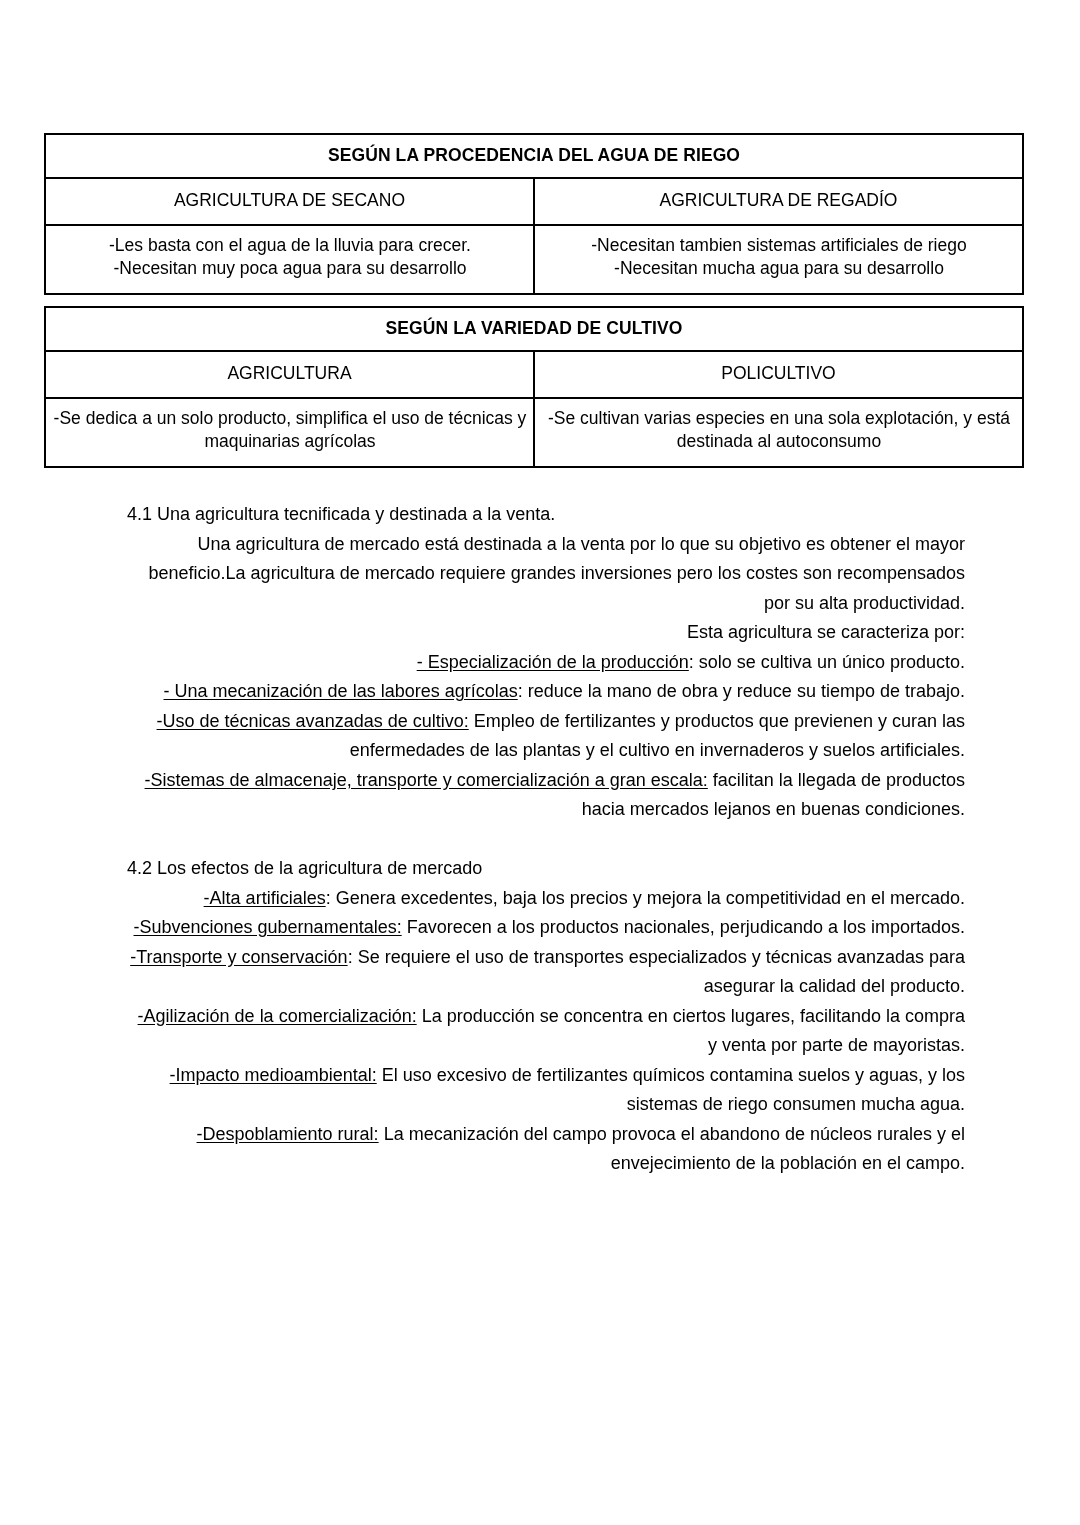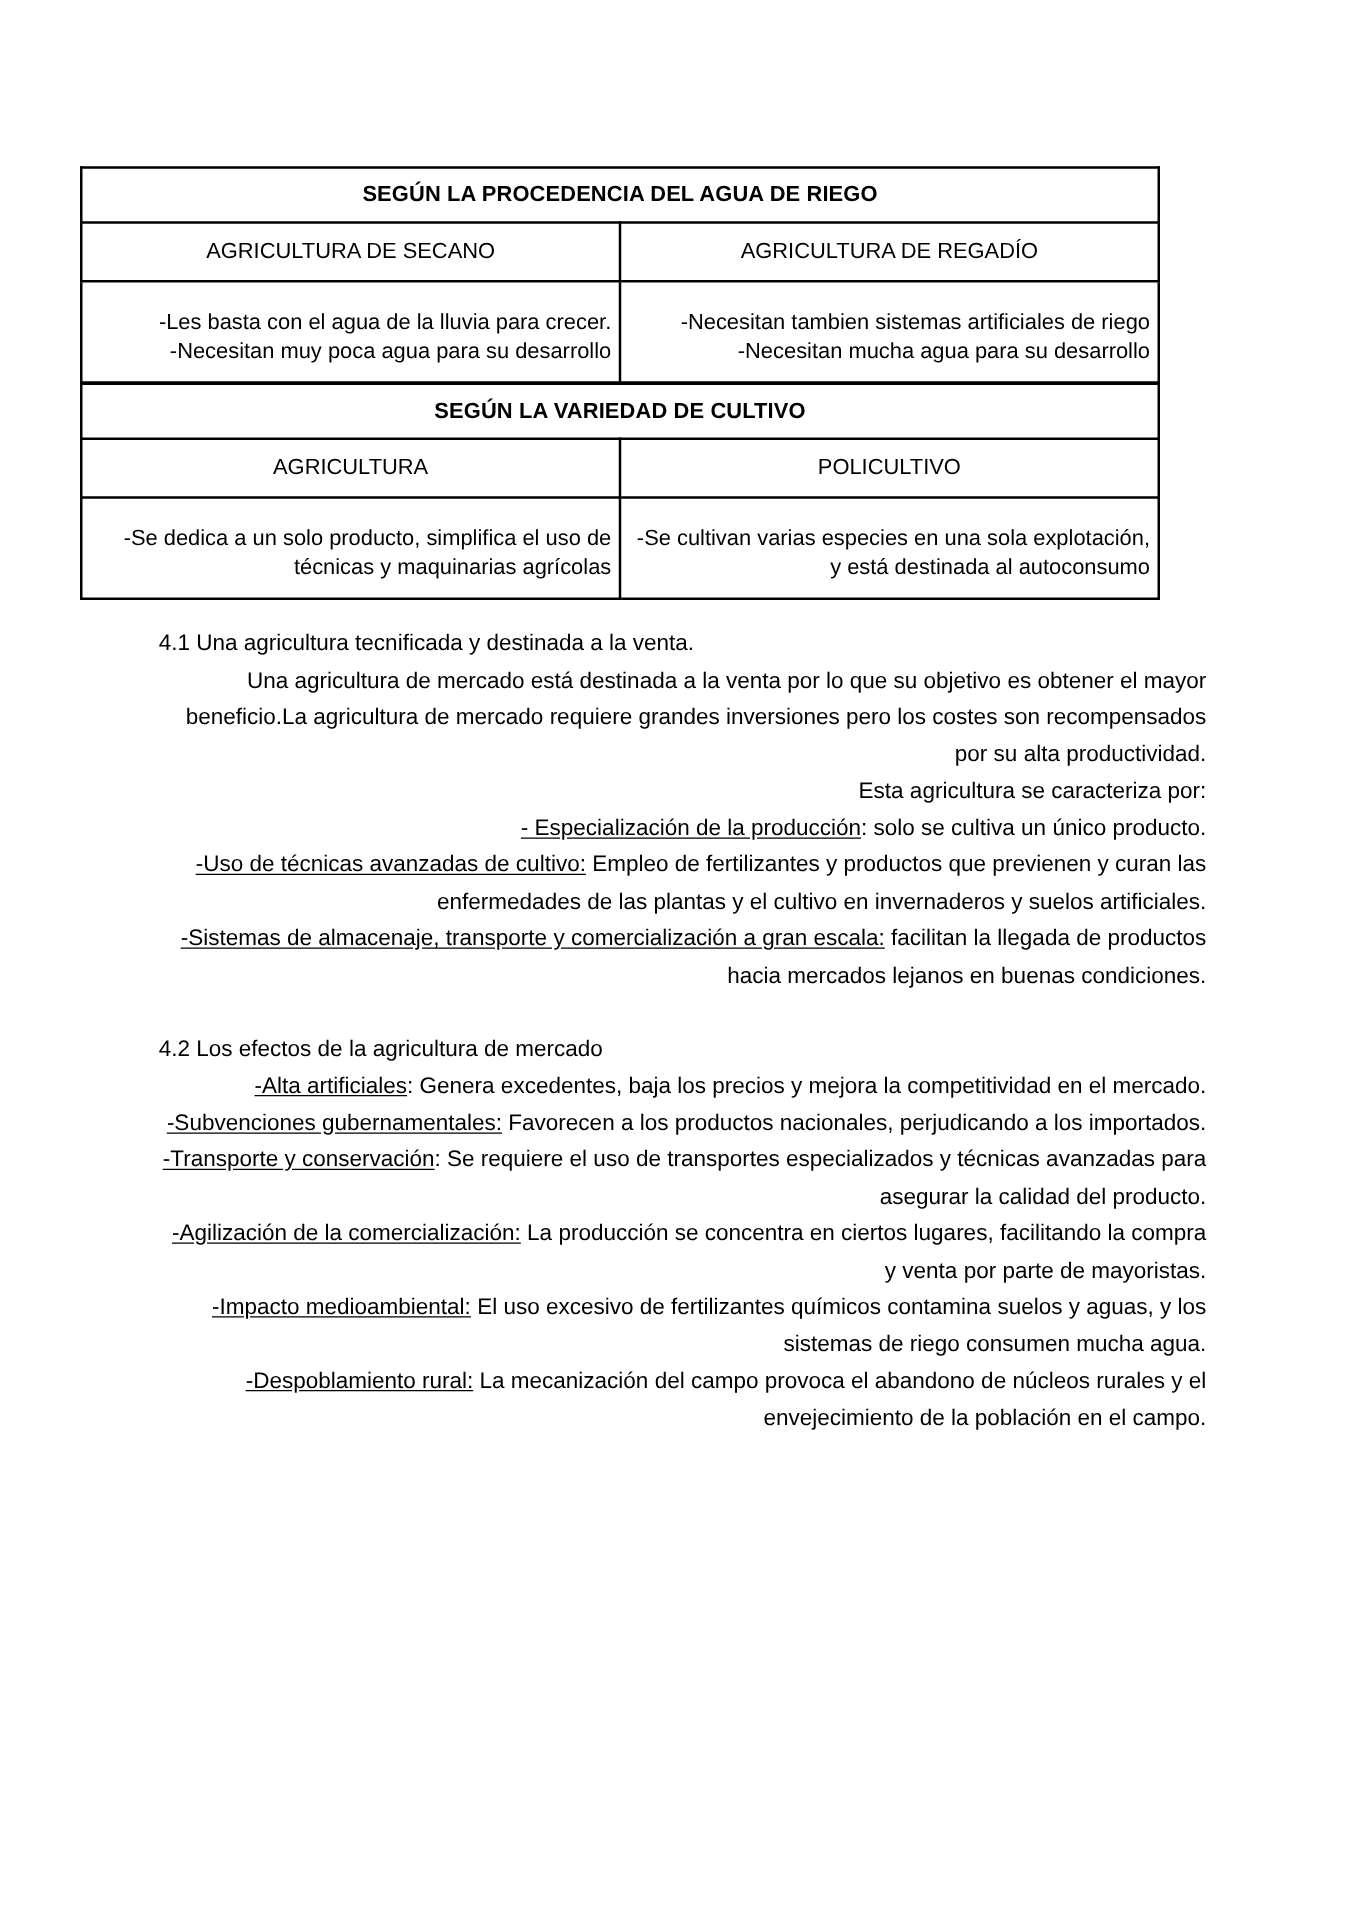--- a/index.html
+++ b/index.html
@@ -16,22 +16,22 @@
     width: 1080px;
     height: 1525px;
     background: #ffffff;
     overflow: hidden;
     box-sizing: border-box;
   }
 
   
   .doc-table {
     position: absolute;
-    left: 64px;
-    width: 864px;
+    left: 44px;
+    width: 980px;
     border-collapse: collapse;
     table-layout: fixed;
     border: 2px solid #000000;
   }
   .doc-table td {
     border: 2px solid #000000;
     vertical-align: top;
     font-size: 17.5px;
     line-height: 1.33;
     color: #000000;
@@ -48,22 +48,22 @@
     height: 19px;
   }
   .th-sub {
     text-align: center;
     font-weight: normal;
     font-size: 17.5px;
     padding: 10px 6px 11px 6px;
     height: 20px;
   }
   .td-body {
-    text-align: right;
-    padding: 20px 6px 13px 7px;
+    text-align: center;
+    padding: 8px 6px 13px 7px;
     height: 44px;
   }
   .col-split { width: 50%; }
 
   
   .content {
     position: absolute;
     left: 127px;
     top: 500px;
     width: 838px;
@@ -118,20 +118,21 @@
         <td class="td-body col-split">-Se cultivan varias especies en una sola explotación, y está destinada al autoconsumo</td>
       </tr>
     </tbody>
   </table>
 
   <div class="content" id="body-content">
       <div class="sec-head">4.1 Una agricultura tecnificada y destinada a la venta.</div>
       <div class="para">Una agricultura de mercado está destinada a la venta por lo que su objetivo es obtener el mayor beneficio.La agricultura de mercado requiere grandes inversiones pero los costes son recompensados por su alta productividad.</div>
       <div class="para">Esta agricultura se caracteriza por:</div>
       <div class="para"><span class="u">- Especialización de la producción</span><span>: solo se cultiva un único producto.</span></div>
+      <div class="para"><span class="u">- Una mecanización de las labores agrícolas</span><span>: reduce la mano de obra y reduce su tiempo de trabajo.</span></div>
       <div class="para"><span class="u">-Uso de técnicas avanzadas de cultivo:</span><span> Empleo de fertilizantes y productos que previenen y curan las enfermedades de las plantas y el cultivo en invernaderos y suelos artificiales.</span></div>
       <div class="para"><span class="u">-Sistemas de almacenaje, transporte y comercialización a gran escala:</span><span> facilitan la llegada de productos hacia mercados lejanos en buenas condiciones.</span></div>
       <div class="blockgap"></div>
       <div class="sec-head">4.2 Los efectos de la agricultura de mercado</div>
       <div class="para"><span class="u">-Alta artificiales</span><span>: Genera excedentes, baja los precios y mejora la competitividad en el mercado.</span></div>
       <div class="para"><span class="u">-Subvenciones gubernamentales:</span><span> Favorecen a los productos nacionales, perjudicando a los importados.</span></div>
       <div class="para"><span class="u">-Transporte y conservación</span><span>: Se requiere el uso de transportes especializados y técnicas avanzadas para asegurar la calidad del producto.</span></div>
       <div class="para"><span class="u">-Agilización de la comercialización:</span><span> La producción se concentra en ciertos lugares, facilitando la compra y venta por parte de mayoristas.</span></div>
       <div class="para"><span class="u">-Impacto medioambiental:</span><span> El uso excesivo de fertilizantes químicos contamina suelos y aguas, y los sistemas de riego consumen mucha agua.</span></div>
       <div class="para"><span class="u">-Despoblamiento rural:</span><span> La mecanización del campo provoca el abandono de núcleos rurales y el envejecimiento de la población en el campo.</span></div>

